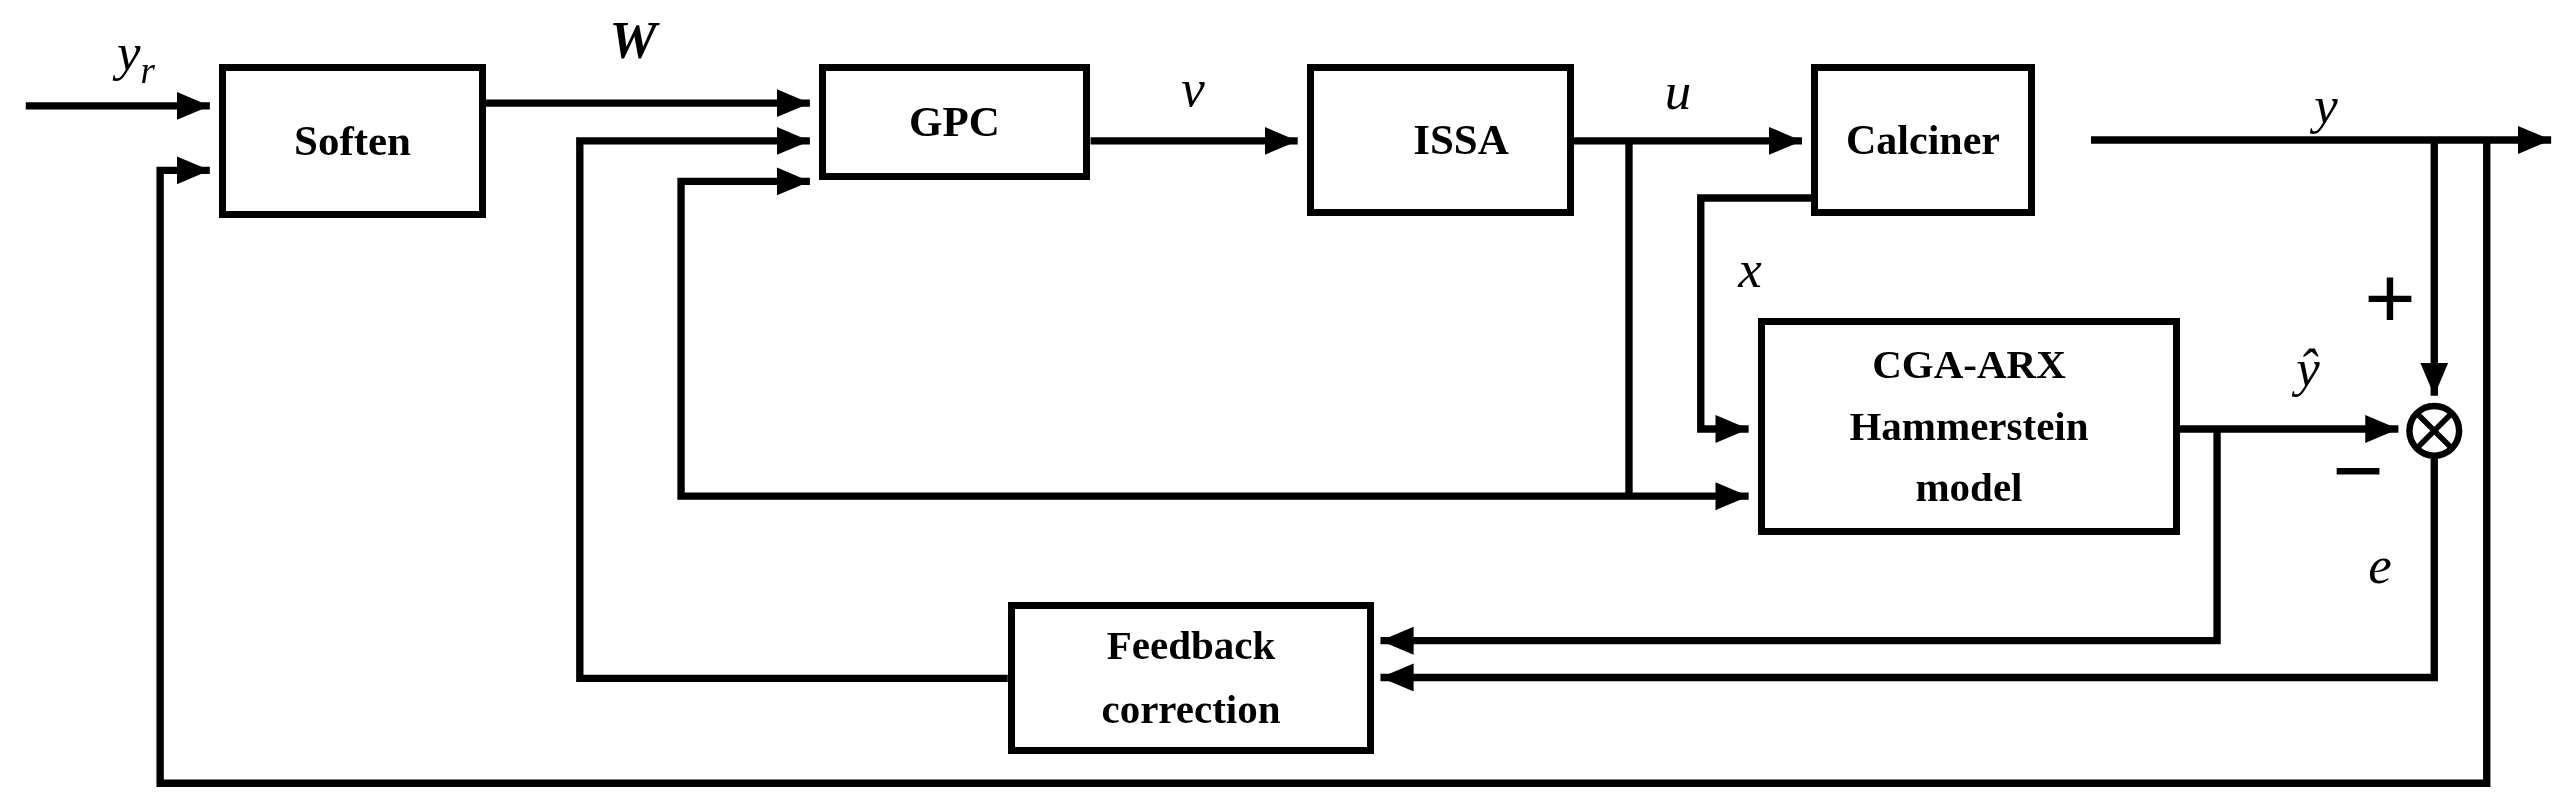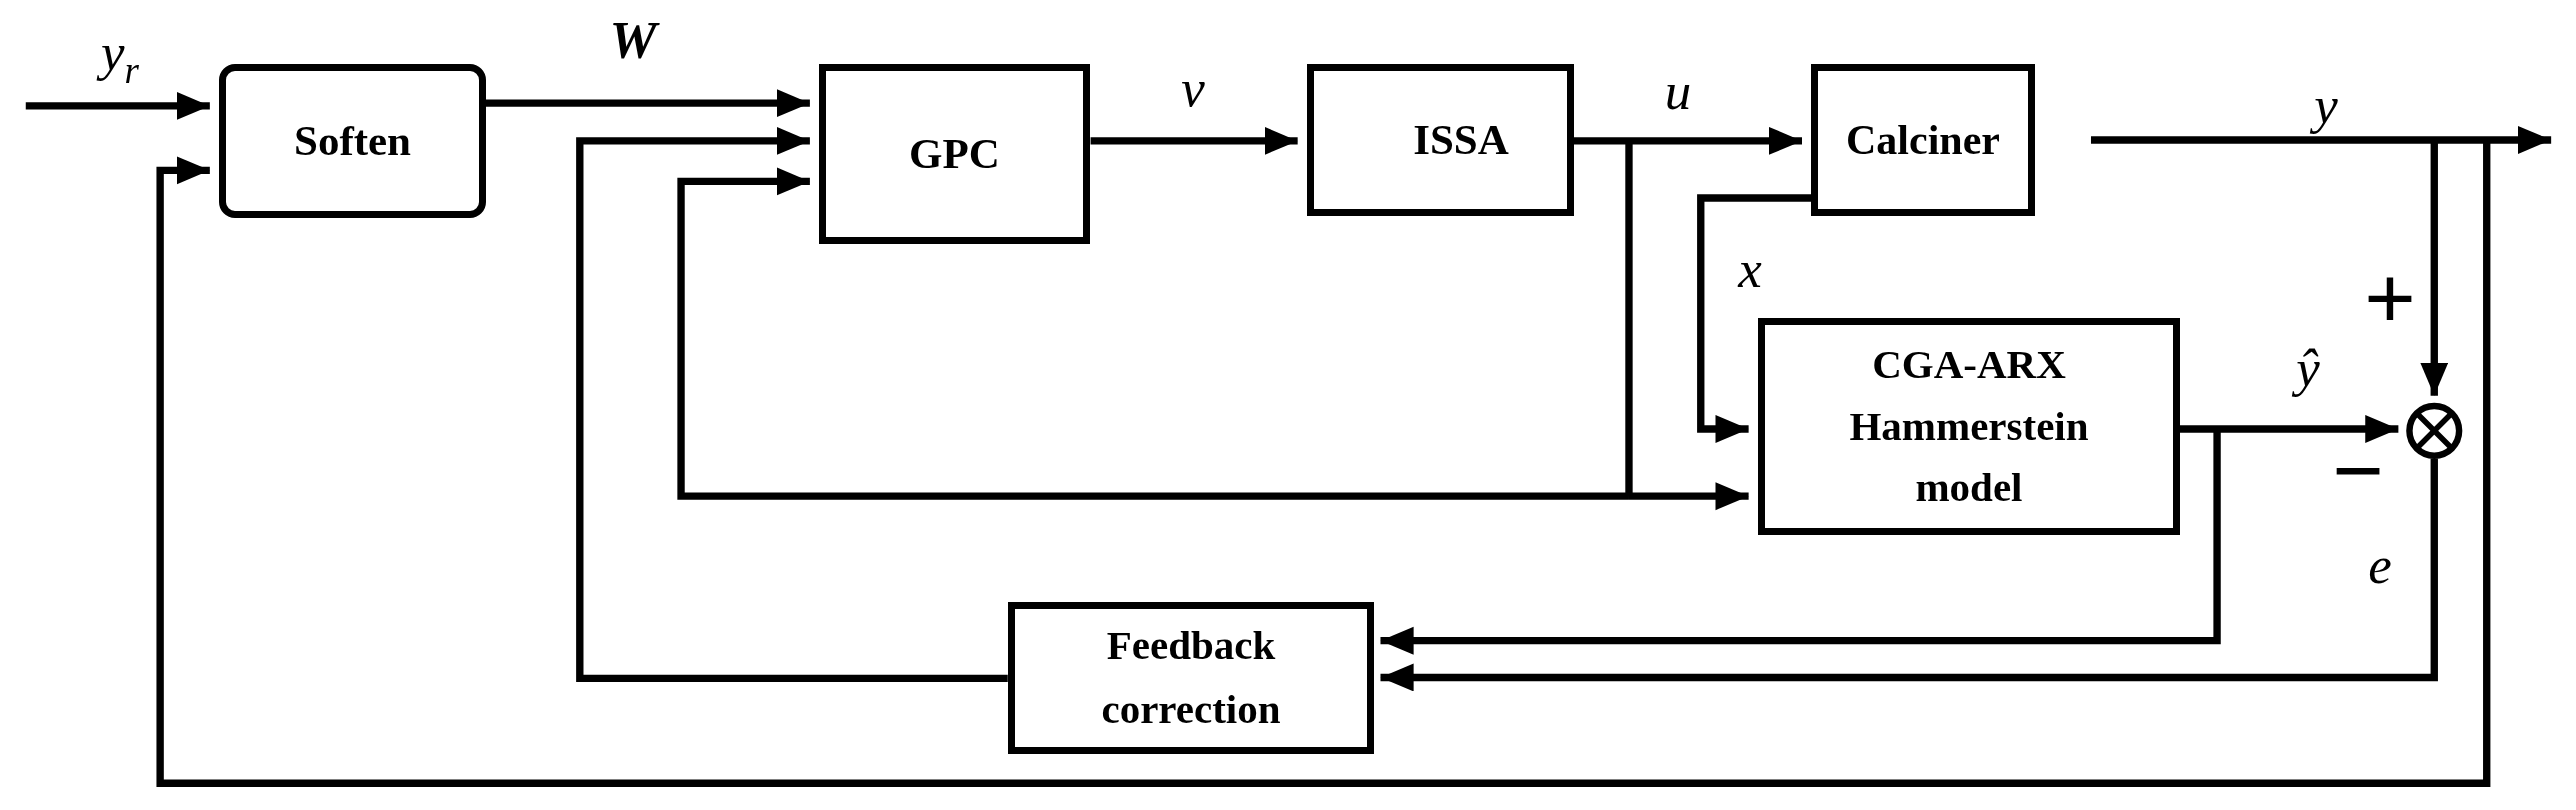--- a/index.html
+++ b/index.html
@@ -25,41 +25,41 @@
     align-items: center;
     justify-content: center;
     text-align: center;
   }
   .block-label {
     font-weight: bold;
     color: #000000;
     white-space: pre-line;
     line-height: 1.45;
   }
-  .blk-soften    { left: 219px; top:  64px; width: 267px; height: 154px; border-radius: 16px; }
-  .blk-gpc       { left: 819px; top:  64px; width: 271px; height: 180px; }
+  .blk-soften    { left: 219px; top:  64px; width: 267px; height: 154px; }
+  .blk-gpc       { left: 819px; top:  64px; width: 271px; height: 116px; }
   .blk-issa      { left: 1307px; top:  64px; width: 267px; height: 152px; padding-left: 41px; }
   .blk-calciner  { left: 1811px; top:  64px; width: 224px; height: 152px; }
   .blk-model     { left: 1758px; top: 318px; width: 422px; height: 217px; }
   .blk-feedback  { left: 1008px; top: 602px; width: 366px; height: 152px; }
   .blk-soften .block-label, .blk-gpc .block-label, .blk-issa .block-label { font-size: 43px; }
   .blk-calciner .block-label { font-size: 42px; }
   .blk-model .block-label    { font-size: 41px; line-height: 1.5; }
   .blk-feedback .block-label { font-size: 41px; line-height: 1.55; }
 
   .sig {
     position: absolute;
     color: #000000;
     font-size: 53px;
     font-style: italic;
     transform: translate(-50%, -50%);
     white-space: nowrap;
     line-height: 1;
   }
-  .sig-yr    { left: 120px;  top: 57px; }
+  .sig-yr    { left: 136px;  top: 57px; }
   .sig-yr .sub { font-size: 37px; font-style: italic; vertical-align: -13px; }
   .sig-w     { left: 633px;  top: 40px; font-weight: bold; }
   .sig-v     { left: 1193px; top: 88px; }
   .sig-u     { left: 1678px; top: 91px; }
   .sig-y     { left: 2326px; top: 105px; }
   .sig-x     { left: 1750px; top: 269px; }
   .sig-yhat  { left: 2308px; top: 368px; }
   .sig-e     { left: 2380px; top: 565px; }
   .sig-plus  { left: 2390px; top: 298px; font-style: normal; font-weight: bold; font-size: 92px; }
   .sig-minus { left: 2358px; top: 471px; font-style: normal; font-weight: bold; font-size: 92px; }

